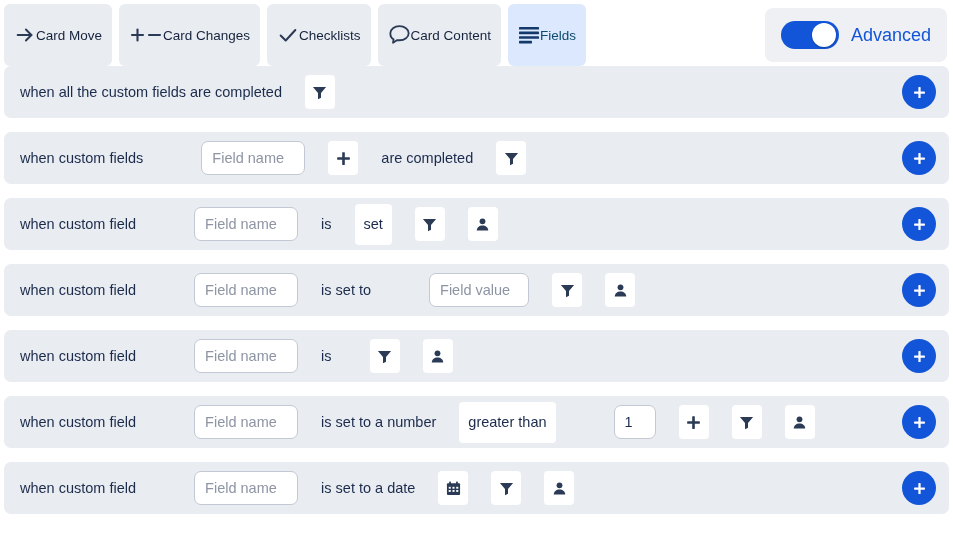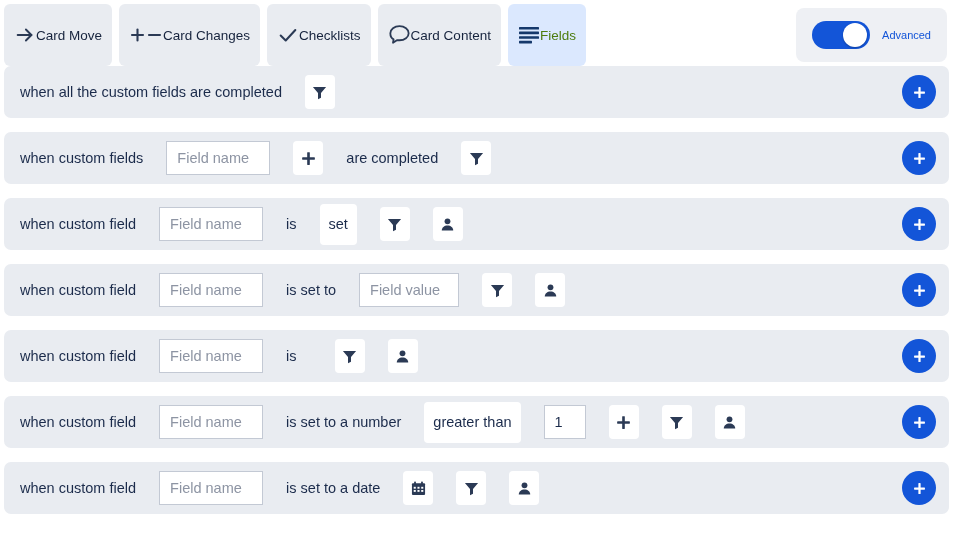--- a/index.html
+++ b/index.html
@@ -40,21 +40,21 @@
   }
   .tab.active .ticon { color: #15386b; }
   .tab .tlabel {
     font-size: 13.5px;
     color: #16233d;
     line-height: 1.2;
     margin-top: 3px;
     white-space: nowrap;
     font-weight: 400;
   }
-  .tab.active .tlabel { color: #4d7c0f; }
+  .tab.active .tlabel { color: #0c4a6e; }
 
   .tabspacer { flex: 1 1 auto; }
 
   .advanced-wrap {
     background: #eef0f4;
     border-radius: 8px;
     display: flex;
     align-items: center;
     gap: 12px;
     padding: 0 16px;
@@ -70,21 +70,21 @@
   }
   .switch .knob {
     position: absolute;
     top: 2px; left: 31px;
     width: 24px; height: 24px;
     border-radius: 50%;
     background: #fff;
     box-shadow: 0 1px 2px rgba(0,0,0,.25);
   }
   .advanced-label {
-    font-size: 11px;
+    font-size: 18px;
     color: #1355d8;
     white-space: nowrap;
   }
 
   
   .rows { padding: 0 4px; }
   .row {
     position: relative;
     background: #e9ecf1;
     border-radius: 7px;
@@ -99,29 +99,30 @@
     font-size: 14.5px;
     color: #1b2b4b;
     white-space: nowrap;
     font-weight: 400;
   }
   .gap4 { width: 7px; flex: 0 0 auto; }
 
   .input {
     background: #ffffff;
     border: 1px solid #c3c9d4;
-    border-radius: 0;
+    border-radius: 7px;
     height: 34px;
     display: flex;
     align-items: center;
     padding: 16px 10px;
     font-size: 14.5px;
     color: #8d94a3;
     white-space: nowrap;
     cursor: text;
+    margin-left: 35px;
   }
   .input.w-fieldname { width: 104px; }
   .input.w-fieldvalue { width: 100px; }
   .input.w-num { width: 42px; color:#1b2b4b; justify-content:flex-start; }
 
   .wbox {
     background: #ffffff;
     border-radius: 4px;
     height: 41px;
     min-width: 30px;

